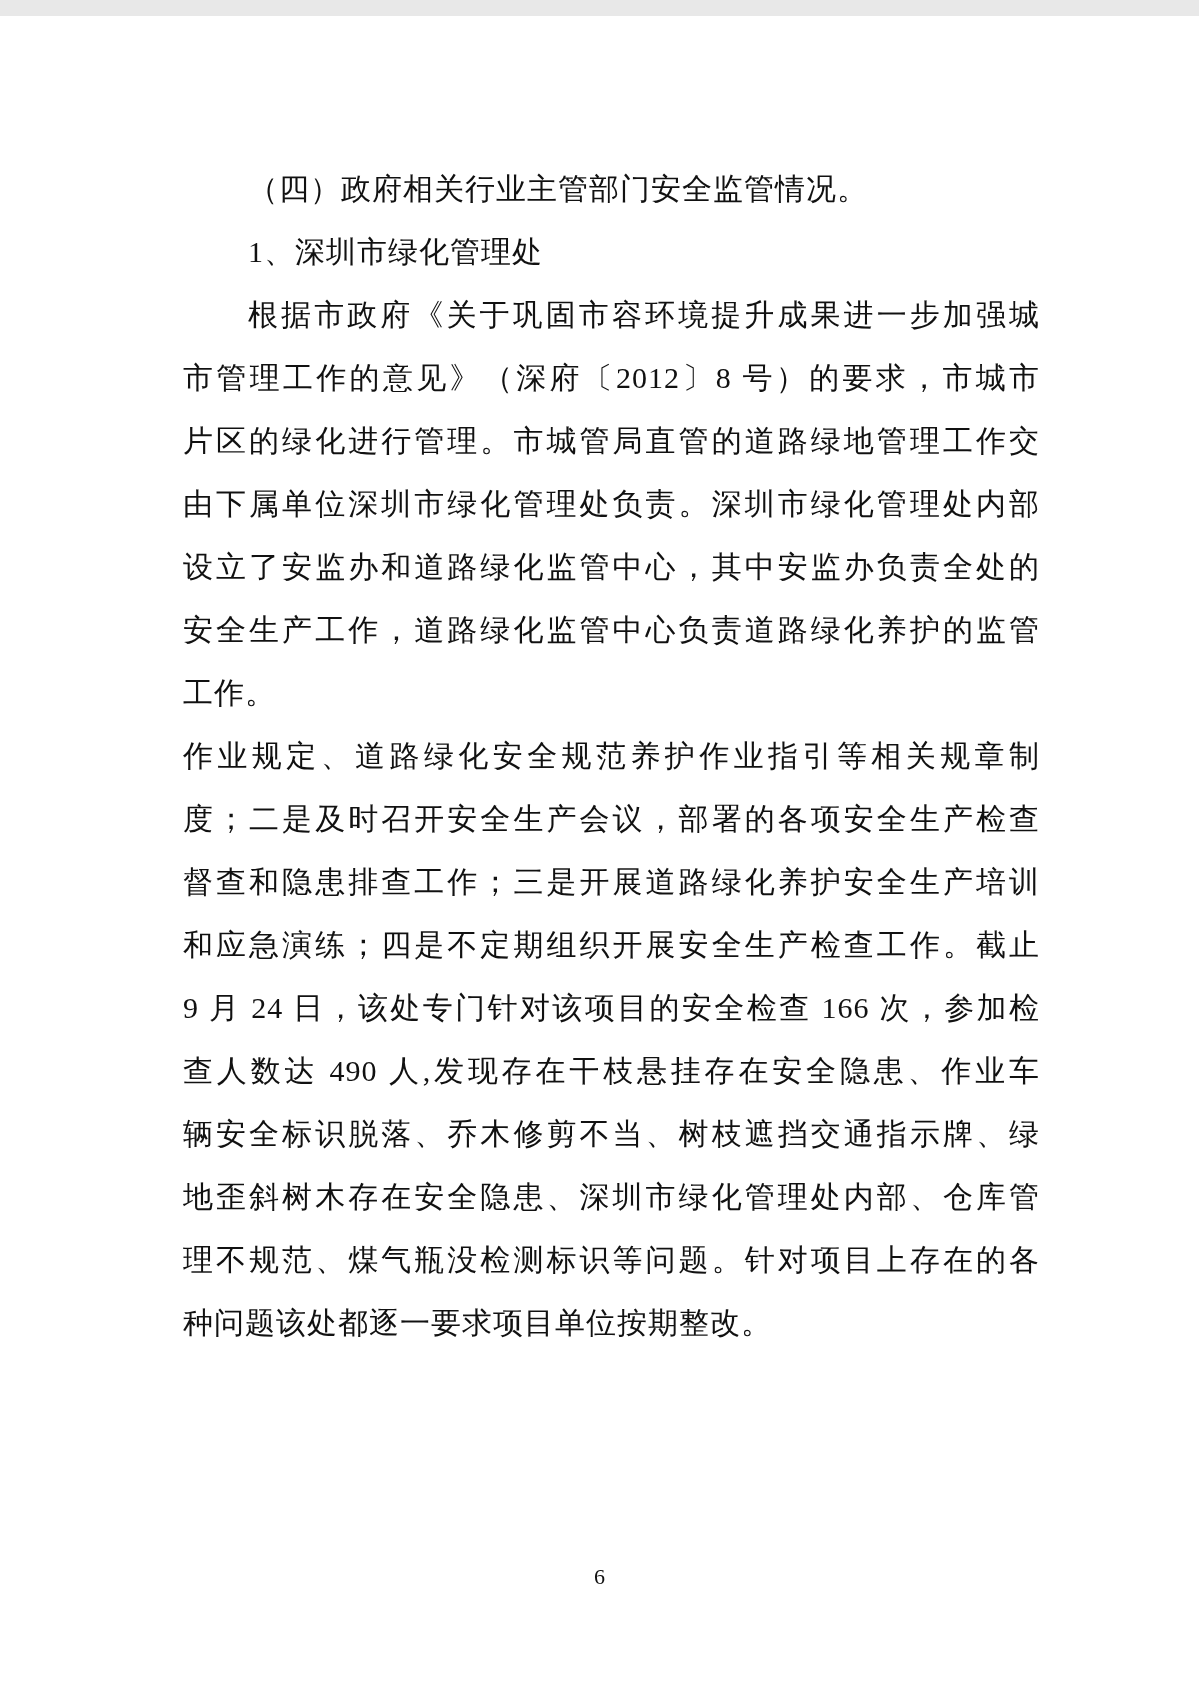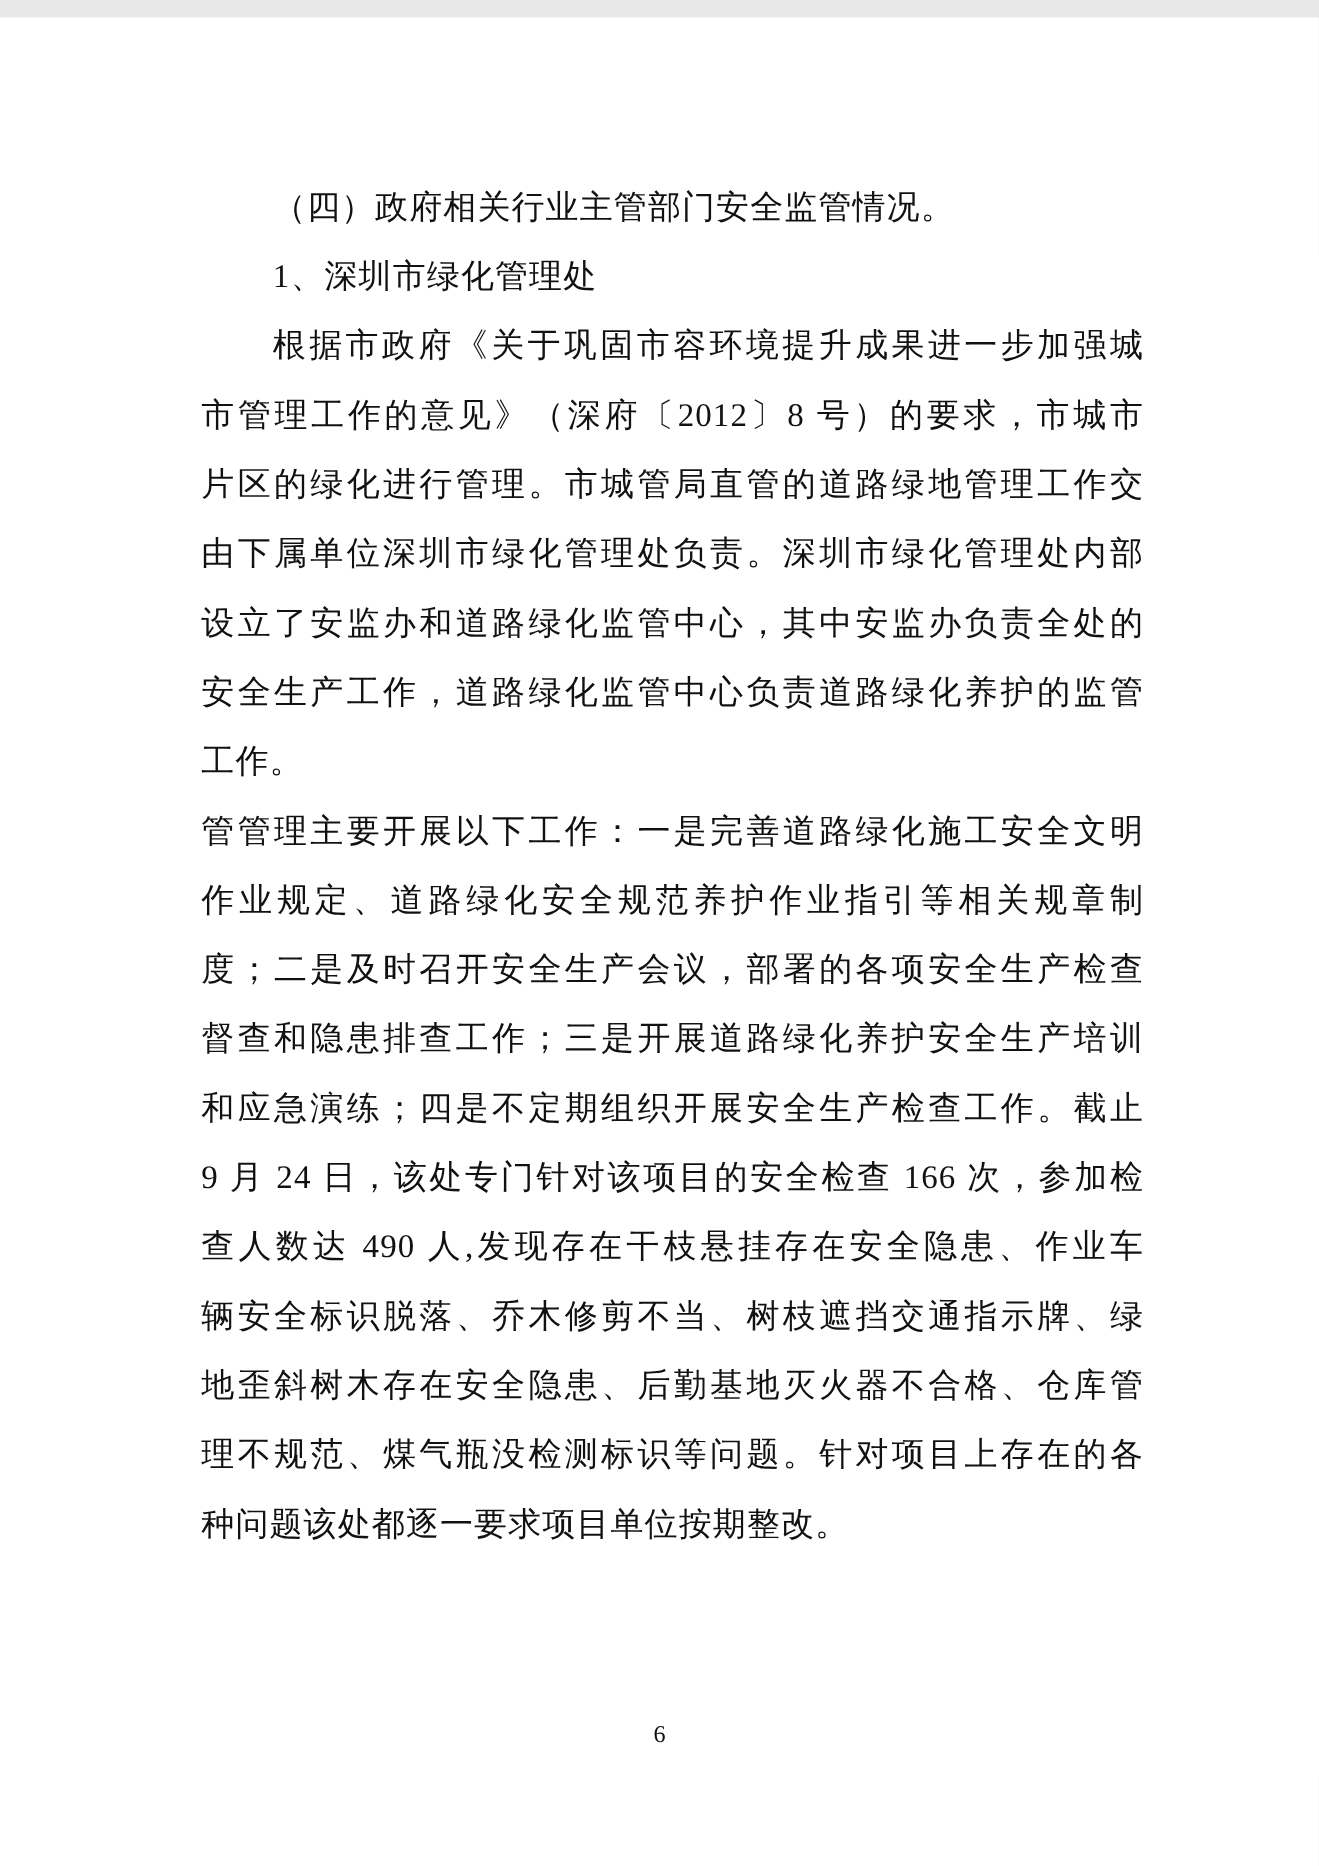--- a/index.html
+++ b/index.html
@@ -56,26 +56,25 @@
   <main class="content">
     <div class="line indent">（四）政府相关行业主管部门安全监管情况。</div>
     <div class="line indent">1、深圳市绿化管理处</div>
     <div class="line indent fill">根据市政府《关于巩固市容环境提升成果进一步加强城</div>
     <div class="line fill">市管理工作的意见》（深府〔2012〕8 号）的要求，市城市</div>
     <div class="line fill">片区的绿化进行管理。市城管局直管的道路绿地管理工作交</div>
     <div class="line fill">由下属单位深圳市绿化管理处负责。深圳市绿化管理处内部</div>
     <div class="line fill">设立了安监办和道路绿化监管中心，其中安监办负责全处的</div>
     <div class="line fill">安全生产工作，道路绿化监管中心负责道路绿化养护的监管</div>
     <div class="line">工作。</div>
-    <div class="line fill">管管理主要开展以下工作：一是完善道路绿化施工安全文明</div>
     <div class="line fill">作业规定、道路绿化安全规范养护作业指引等相关规章制</div>
     <div class="line fill">度；二是及时召开安全生产会议，部署的各项安全生产检查</div>
     <div class="line fill">督查和隐患排查工作；三是开展道路绿化养护安全生产培训</div>
     <div class="line fill">和应急演练；四是不定期组织开展安全生产检查工作。截止</div>
     <div class="line fill">9 月 24 日，该处专门针对该项目的安全检查 166 次，参加检</div>
     <div class="line fill">查人数达 490 人,发现存在干枝悬挂存在安全隐患、作业车</div>
     <div class="line fill">辆安全标识脱落、乔木修剪不当、树枝遮挡交通指示牌、绿</div>
-    <div class="line fill">地歪斜树木存在安全隐患、后勤基地灭火器不合格、仓库管</div>
+    <div class="line fill">地歪斜树木存在安全隐患、深圳市绿化管理处内部、仓库管</div>
     <div class="line fill">理不规范、煤气瓶没检测标识等问题。针对项目上存在的各</div>
     <div class="line">种问题该处都逐一要求项目单位按期整改。</div>
   </main>
   <div class="footer">6</div>
 </div>
 
 </body></html>

